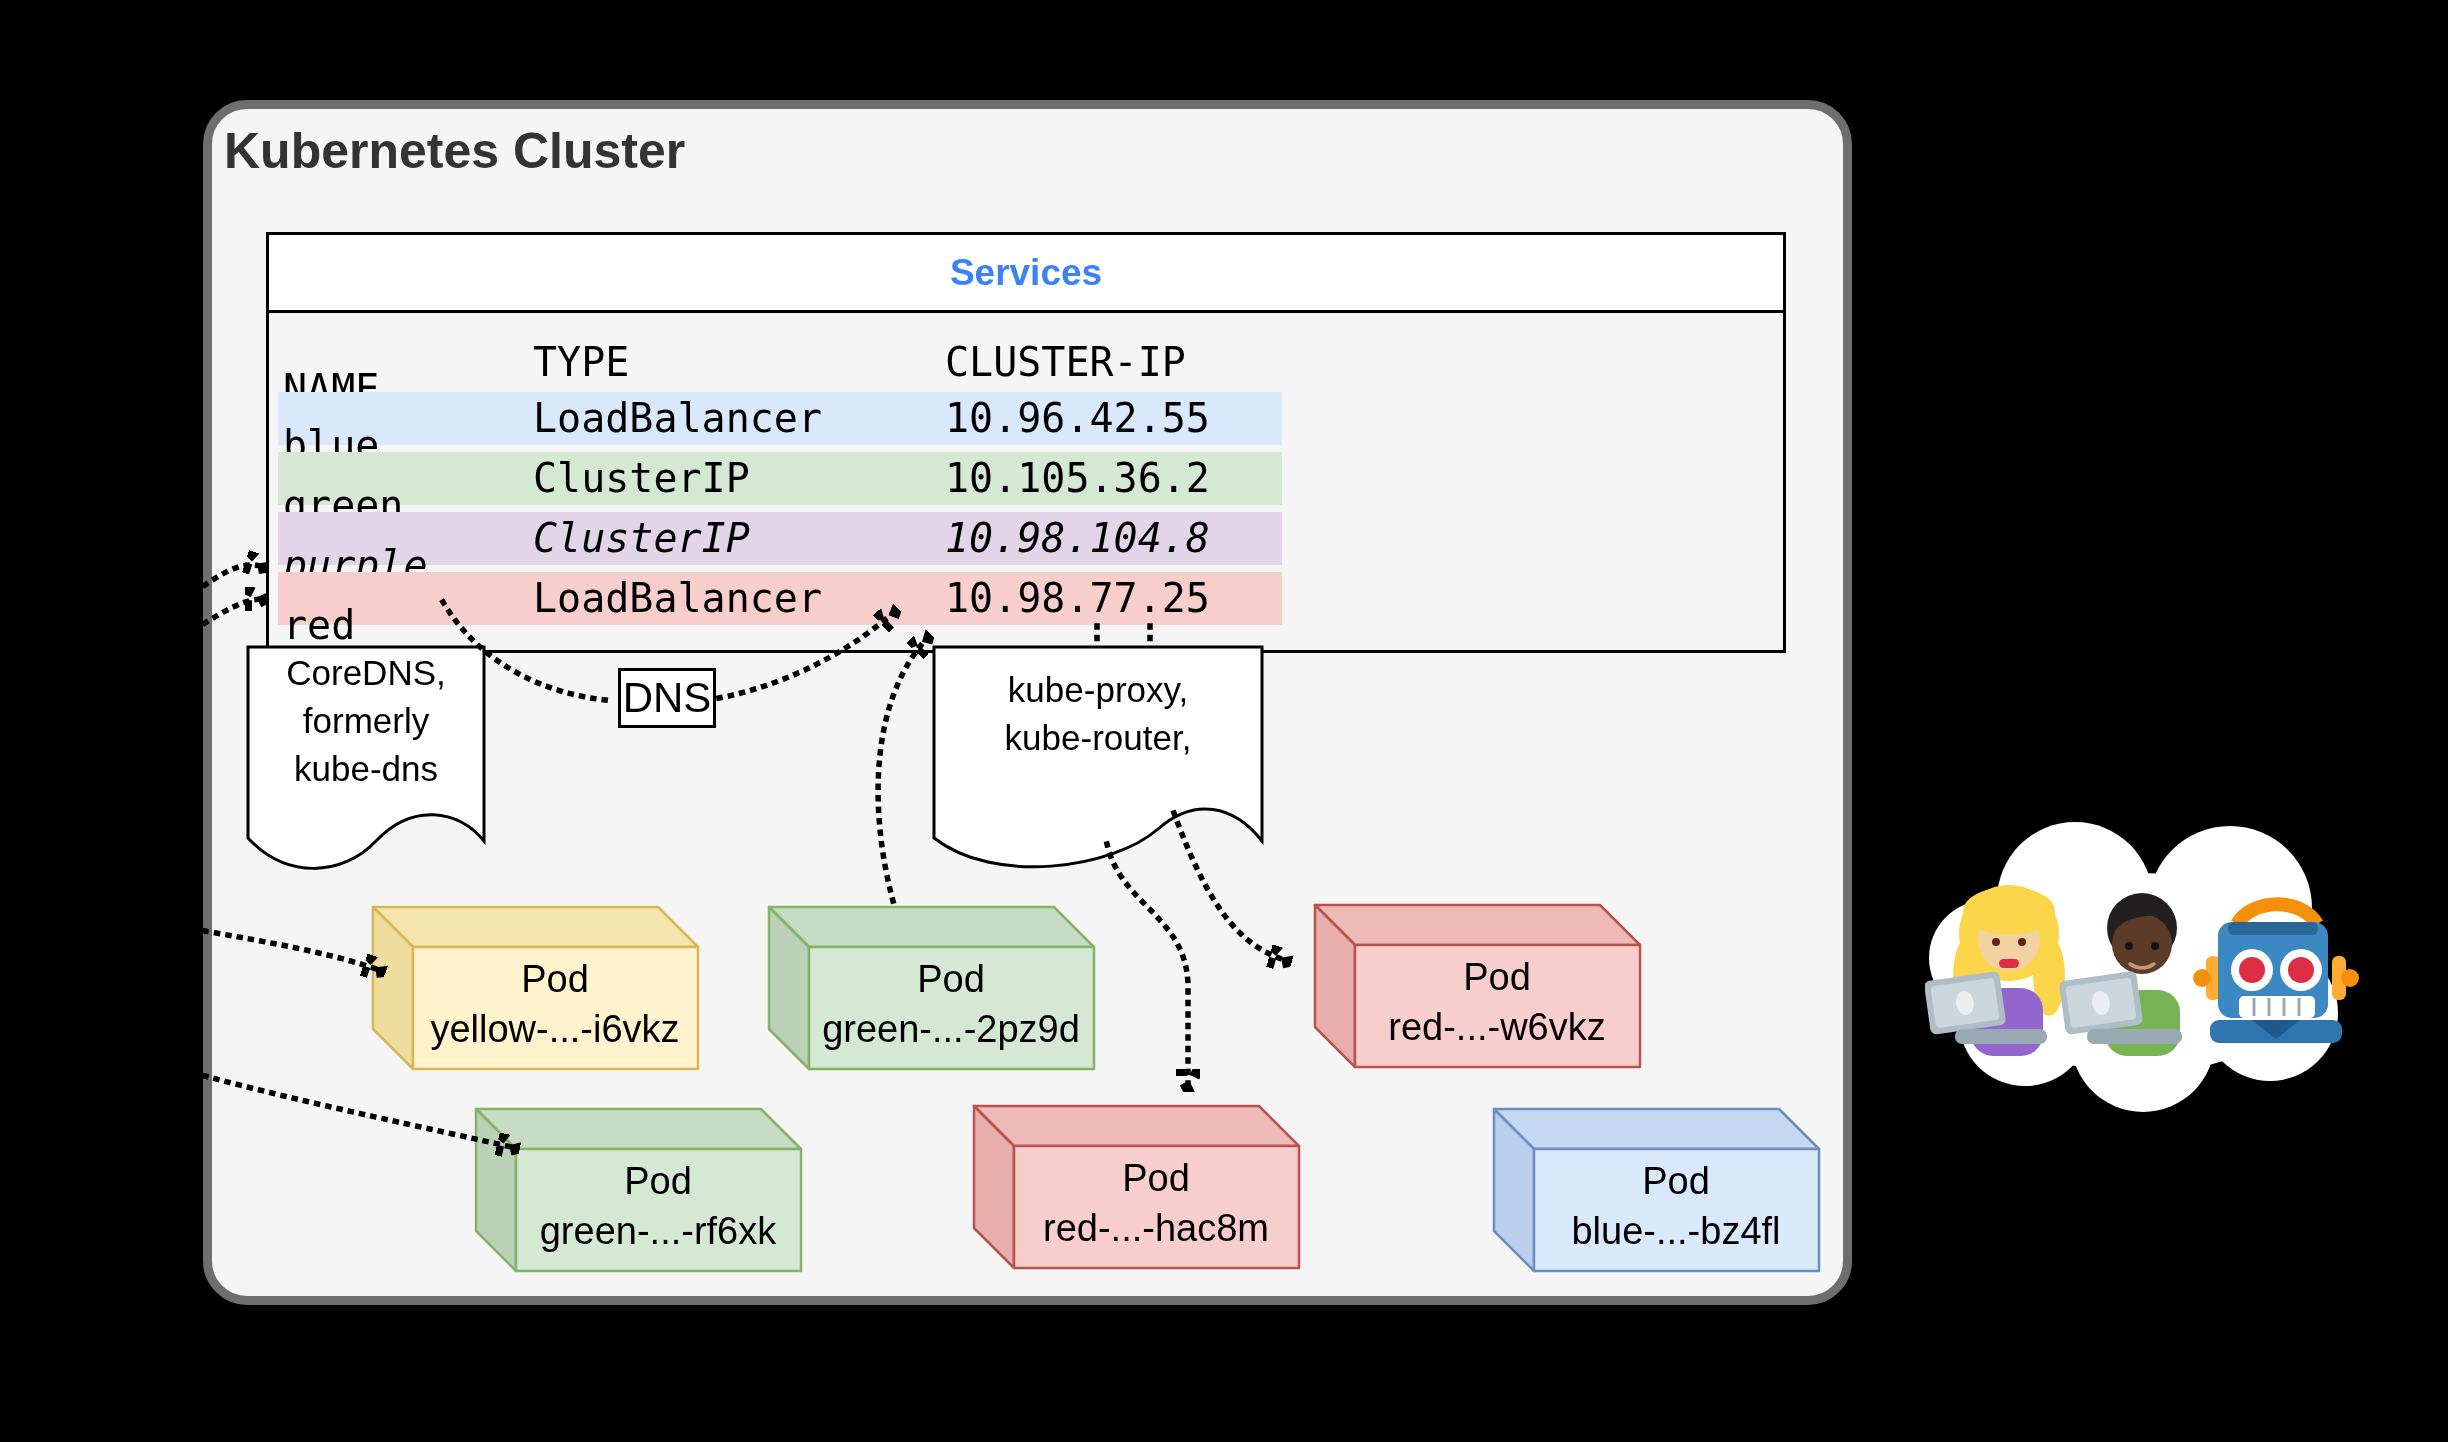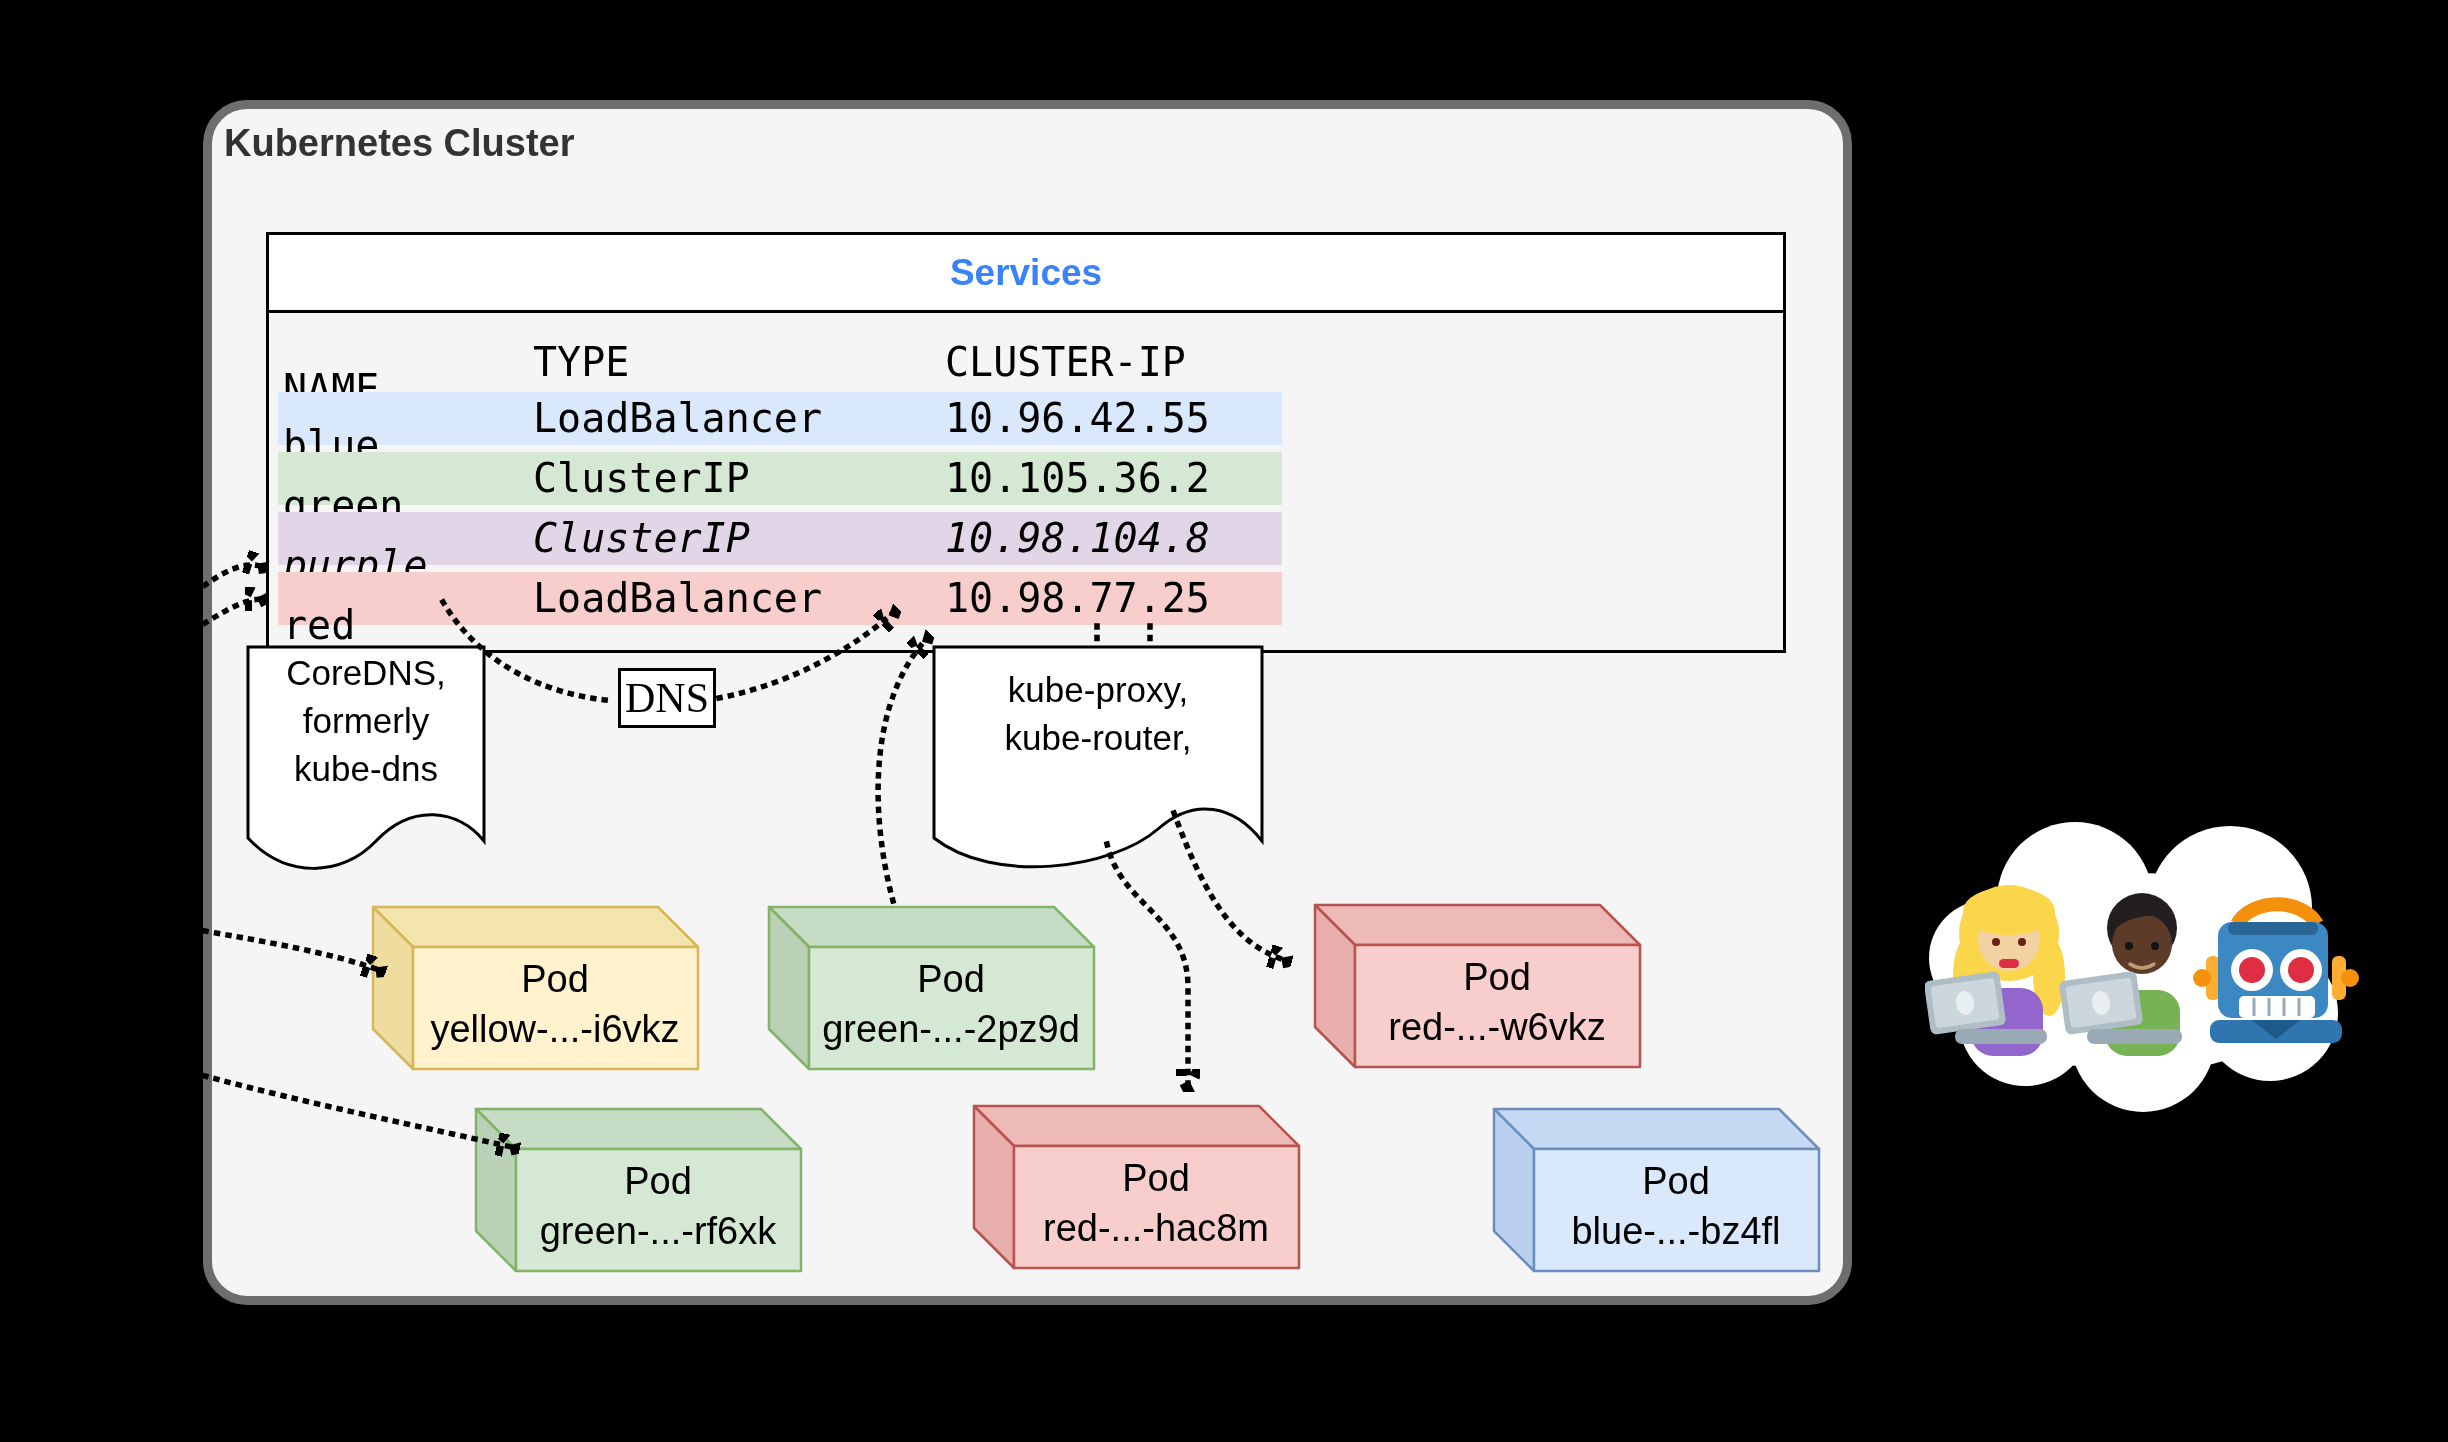--- a/index.html
+++ b/index.html
@@ -1,41 +1,41 @@
 <!DOCTYPE html>
 <html><head>
 <meta charset="utf-8">
 <style>
   html,body{margin:0;padding:0;background:#000;}
   .stage{position:relative;width:2448px;height:1442px;background:#000;overflow:hidden;
          font-family:"Liberation Sans",sans-serif;}
   
   .cluster{position:absolute;left:203px;top:100px;width:1649px;height:1205px;
            background:#f5f5f5;border:9px solid #6e6e6e;border-radius:44px;box-sizing:border-box;}
-  .cluster-title{position:absolute;left:224px;top:122px;font-size:38px;font-weight:bold;color:#333;}
+  .cluster-title{position:absolute;left:224px;top:122px;font-size:50px;font-weight:bold;color:#333;}
   
   .svc-table{position:absolute;left:266px;top:232px;width:1520px;height:421px;
              border:3px solid #000;box-sizing:border-box;background:#f5f5f5;}
   .svc-header{position:absolute;left:266px;top:232px;width:1520px;height:81px;background:#fff;
               border:3px solid #000;box-sizing:border-box;display:flex;align-items:center;justify-content:center;
               font-size:37px;font-weight:bold;color:#3b82f6;}
   .mono{font-family:"DejaVu Sans Mono","Liberation Mono",monospace;font-size:40px;color:#000;}
   .svc-colhead{position:absolute;left:278px;top:340px;width:1004px;height:44px;line-height:44px;}
   .svc-row{position:absolute;left:278px;width:1004px;height:53px;line-height:53px;}
   .cell{position:absolute;top:0;white-space:pre;}
   .cell.c1{left:5px;margin-top:27px;} .cell.c2{left:255px;} .cell.c3{left:667px;}
   
   .doc{position:absolute;}
   .doc svg{position:absolute;left:0;top:0;}
   .doc-text{position:absolute;left:0;top:0;width:100%;text-align:center;font-size:35px;color:#000;line-height:48px;}
   .doc-text span{display:block;}
   
   .dns-box{position:absolute;left:618px;top:668px;width:98px;height:60px;background:#fff;
            border:3px solid #000;box-sizing:border-box;display:flex;align-items:center;justify-content:center;
-           font-size:42px;color:#000;font-family:Liberation Serif, serif;}
+           font-size:42px;color:#000;}
   
   .pod{position:absolute;width:329px;height:168px;}
   .pod polygon{stroke:var(--border);stroke-width:2.5;stroke-linejoin:round;}
   .pod .pf{fill:var(--front);} .pod .pt{fill:var(--top);} .pod .ps{fill:var(--side);}
   .pod text{font-family:"Liberation Sans",sans-serif;font-size:38px;fill:#000;text-anchor:middle;}
   
   .arrows{position:absolute;left:0;top:0;}
   .arrows path{fill:none;stroke:#000;stroke-width:5.5;stroke-dasharray:1 10.5;stroke-linecap:square;}
   
   .cloud-svg{position:absolute;left:1925px;top:808px;}

